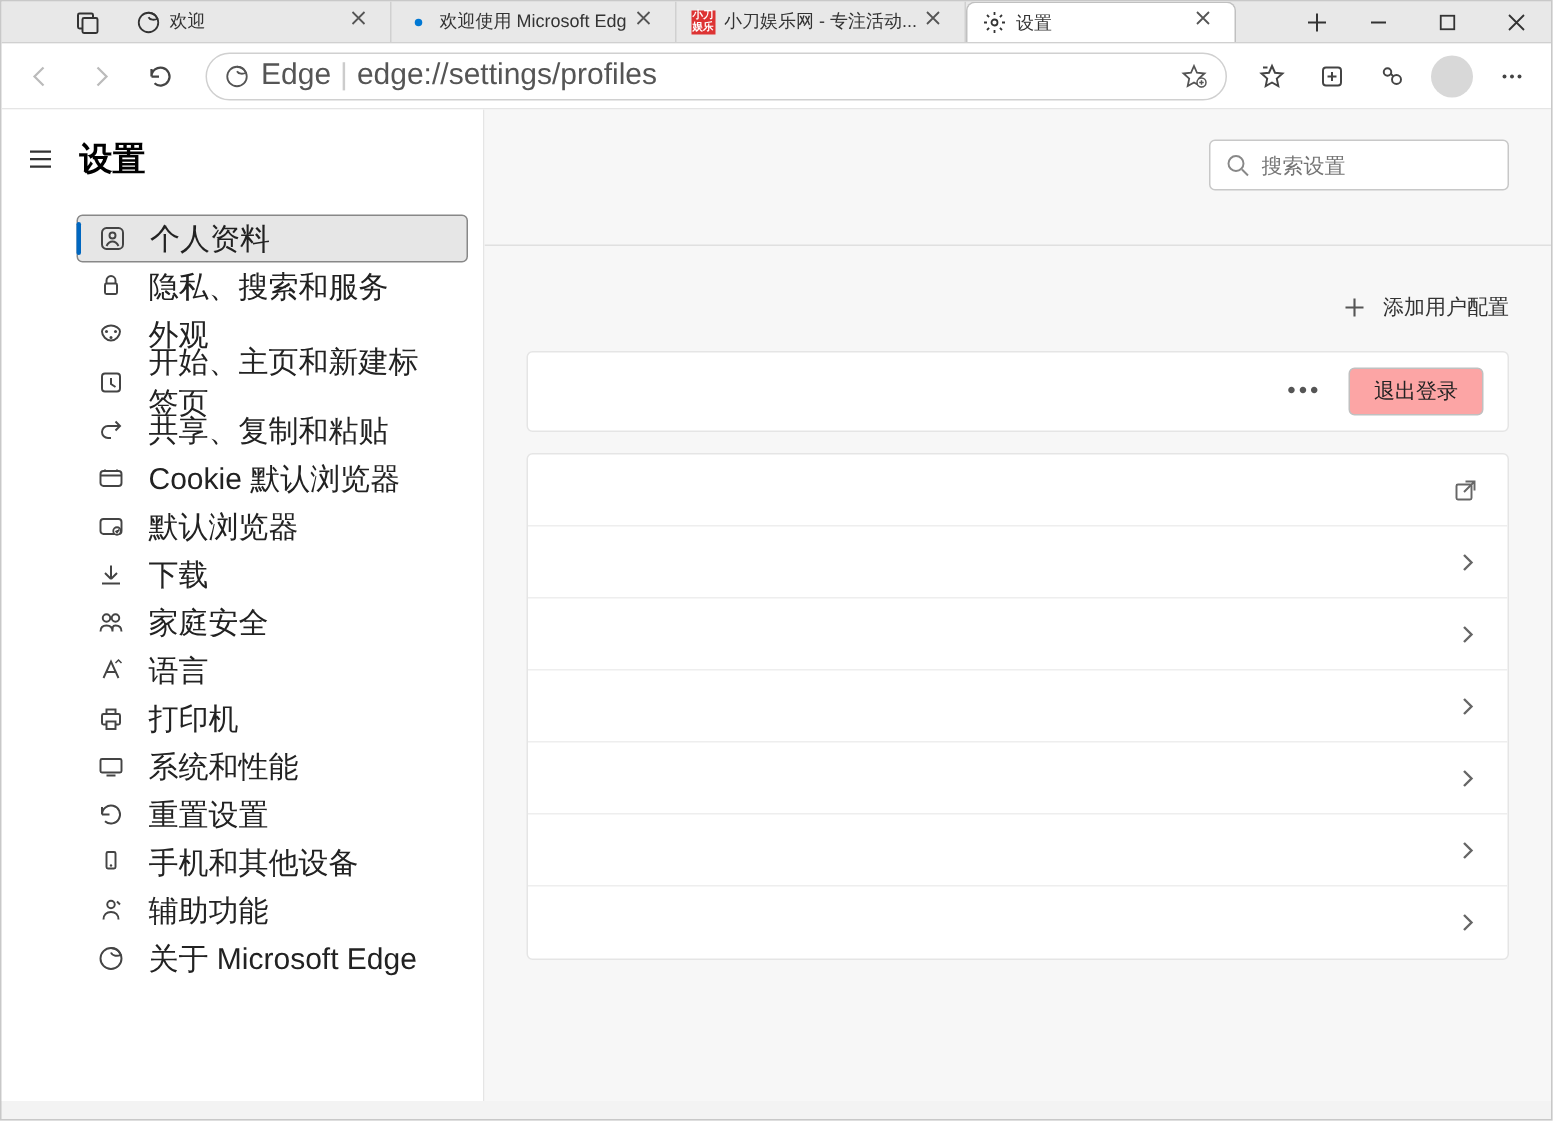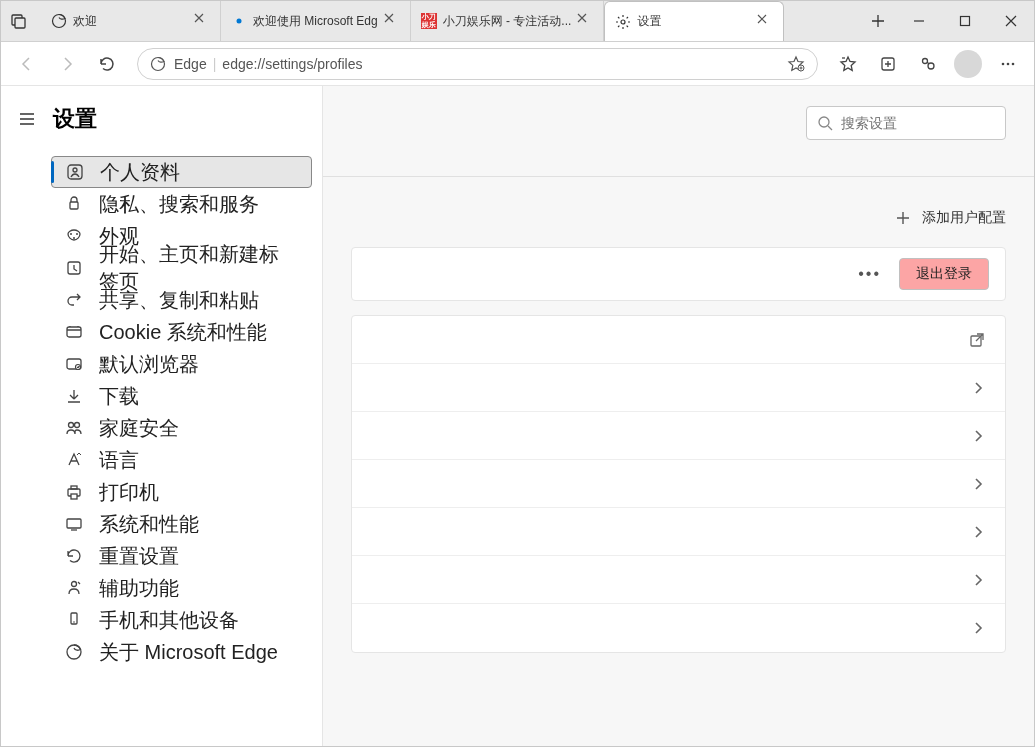--- a/index.html
+++ b/index.html
@@ -1,33 +1,33 @@
 <!DOCTYPE html>
 <html><head>
 <meta charset="utf-8">
 <style>
 * { margin: 0; padding: 0; box-sizing: border-box; font-family: "Segoe UI", "Microsoft YaHei", sans-serif; }
 body { background: #f3f3f3; width: 1035px; height: 747px; overflow: hidden; border: 1px solid #c8c8c8; }
 
-.titlebar { height: 41px; background: #e8e8e8; display: flex; align-items: stretch; border-bottom: 1px solid #d0d0d0; }
+.titlebar { height: 28px; background: #e8e8e8; display: flex; align-items: stretch; border-bottom: 1px solid #d0d0d0; padding-left: 40px; }
 .tab-well { display: flex; align-items: stretch; flex: 1; padding-left: 4px; }
 .tab-manager { width: 36px; display: flex; align-items: center; justify-content: center; color: #333; }
 .tab { display: flex; align-items: center; padding: 0 10px; min-width: 180px; max-width: 200px; font-size: 12px; color: #333; border-right: 1px solid #d0d0d0; gap: 6px; cursor: pointer; }
 .tab.active { background: #fff; border-top-left-radius: 6px; border-top-right-radius: 6px; border: 1px solid #c0c0c0; border-bottom: none; }
 .tab .favicon { width: 16px; height: 16px; flex-shrink: 0; display: flex; align-items: center; justify-content: center; }
 .tab .title { flex: 1; white-space: nowrap; overflow: hidden; text-overflow: ellipsis; }
 .tab .close { width: 16px; height: 16px; color: #555; flex-shrink: 0; }
 .newtab { width: 36px; display: flex; align-items: center; justify-content: center; color: #333; }
 .window-controls { display: flex; }
 .window-btn { width: 46px; display: flex; align-items: center; justify-content: center; color: #333; }
 
 .toolbar { height: 44px; background: #fff; display: flex; align-items: center; padding: 0 8px; gap: 4px; border-bottom: 1px solid #e5e5e5; }
 .tool-btn { width: 36px; height: 36px; display: flex; align-items: center; justify-content: center; border-radius: 4px; color: #444; }
 .tool-btn.disabled { color: #bbb; }
-.addressbar { flex: 1; height: 32px; background: #fff; border: 1px solid #d0d0d0; border-radius: 16px; display: flex; align-items: center; padding: 0 12px; margin: 0 8px; gap: 8px; color: #555; font-size: 14px; }
+.addressbar { flex: 1; height: 32px; background: #fff; border: 1px solid #d0d0d0; border-radius: 16px; display: flex; align-items: center; padding: 0 12px; margin: 0 8px; gap: 8px; color: #555; font-size: 20px; }
 .addressbar .url { flex: 1; display: flex; align-items: center; gap: 6px; }
 .addressbar .sep { color: #ccc; }
 .addressbar .star { color: #555; }
 .profile-avatar { width: 28px; height: 28px; border-radius: 50%; background: #d8d8d8; }
 
 .content { display: flex; height: calc(100% - 84px); }
 .sidebar { width: 322px; background: #fff; display: flex; flex-direction: column; border-right: 1px solid #e5e5e5; overflow-y: auto; }
 .sidebar-header { display: flex; align-items: center; padding: 18px 14px 14px; gap: 14px; }
 .menu-btn { width: 24px; height: 24px; display: flex; align-items: center; justify-content: center; color: #333; }
 .sidebar-title { font-size: 22px; font-weight: 600; }
@@ -272,21 +272,21 @@
           </span>
           <span>共享、复制和粘贴</span>
         </div>
         <div class="nav-item">
           <span class="nav-icon">
             <svg width="18" height="18" viewBox="0 0 18 18">
               <rect x="2" y="4" width="14" height="10" rx="2" fill="none" stroke="currentColor" stroke-width="1.3"></rect>
               <path d="M2 7h14M5 4v-1M13 4v-1" stroke="currentColor" stroke-width="1.3"></path>
             </svg>
           </span>
-          <span>Cookie 系统和性能</span>
+          <span>Cookie 默认浏览器</span>
         </div>
         <div class="nav-item">
           <span class="nav-icon">
             <svg width="18" height="18" viewBox="0 0 18 18">
               <rect x="2" y="4" width="14" height="10" rx="2" fill="none" stroke="currentColor" stroke-width="1.3"></rect>
               <circle cx="13" cy="12" r="2.5" fill="#fff" stroke="currentColor" stroke-width="1.2"></circle>
               <path d="M12 12l1 1 1.5-2" stroke="currentColor" stroke-width="1"></path>
             </svg>
           </span>
           <span>默认浏览器</span>
@@ -341,35 +341,35 @@
           <span class="nav-icon">
             <svg width="18" height="18" viewBox="0 0 18 18">
               <path d="M3 9a6 6 0 1 1 2 4.5M3 9V4m0 5h5" fill="none" stroke="currentColor" stroke-width="1.3"></path>
             </svg>
           </span>
           <span>重置设置</span>
         </div>
         <div class="nav-item">
           <span class="nav-icon">
             <svg width="18" height="18" viewBox="0 0 18 18">
+              <rect x="6" y="2" width="6" height="11" rx="1" fill="none" stroke="currentColor" stroke-width="1.3"></rect>
+              <circle cx="9" cy="11" r="0.8" fill="currentColor"></circle>
+            </svg>
+          </span>
+          <span>手机和其他设备</span>
+        </div>
+        <div class="nav-item">
+          <span class="nav-icon">
+            <svg width="18" height="18" viewBox="0 0 18 18">
               <circle cx="9" cy="5" r="2.5" fill="none" stroke="currentColor" stroke-width="1.3"></circle>
               <path d="M4 15c0-3 2-5 5-5s5 2 5 5" fill="none" stroke="currentColor" stroke-width="1.3"></path>
               <path d="M13 3l2 2" stroke="currentColor" stroke-width="1.3"></path>
             </svg>
           </span>
           <span>辅助功能</span>
-        </div>
-        <div class="nav-item">
-          <span class="nav-icon">
-            <svg width="18" height="18" viewBox="0 0 18 18">
-              <rect x="6" y="2" width="6" height="11" rx="1" fill="none" stroke="currentColor" stroke-width="1.3"></rect>
-              <circle cx="9" cy="11" r="0.8" fill="currentColor"></circle>
-            </svg>
-          </span>
-          <span>手机和其他设备</span>
         </div>
         <div class="nav-item">
           <span class="nav-icon">
             <svg width="18" height="18" viewBox="0 0 18 18">
               <circle cx="9" cy="9" r="7" fill="none" stroke="currentColor" stroke-width="1.3"></circle>
               <path d="M9 2a7 7 0 0 1 6.5 4.5c-2 1.2-5.5 1-6.5-1.5" fill="none" stroke="currentColor" stroke-width="1.3"></path>
             </svg>
           </span>
           <span>关于 Microsoft Edge</span>
         </div>

